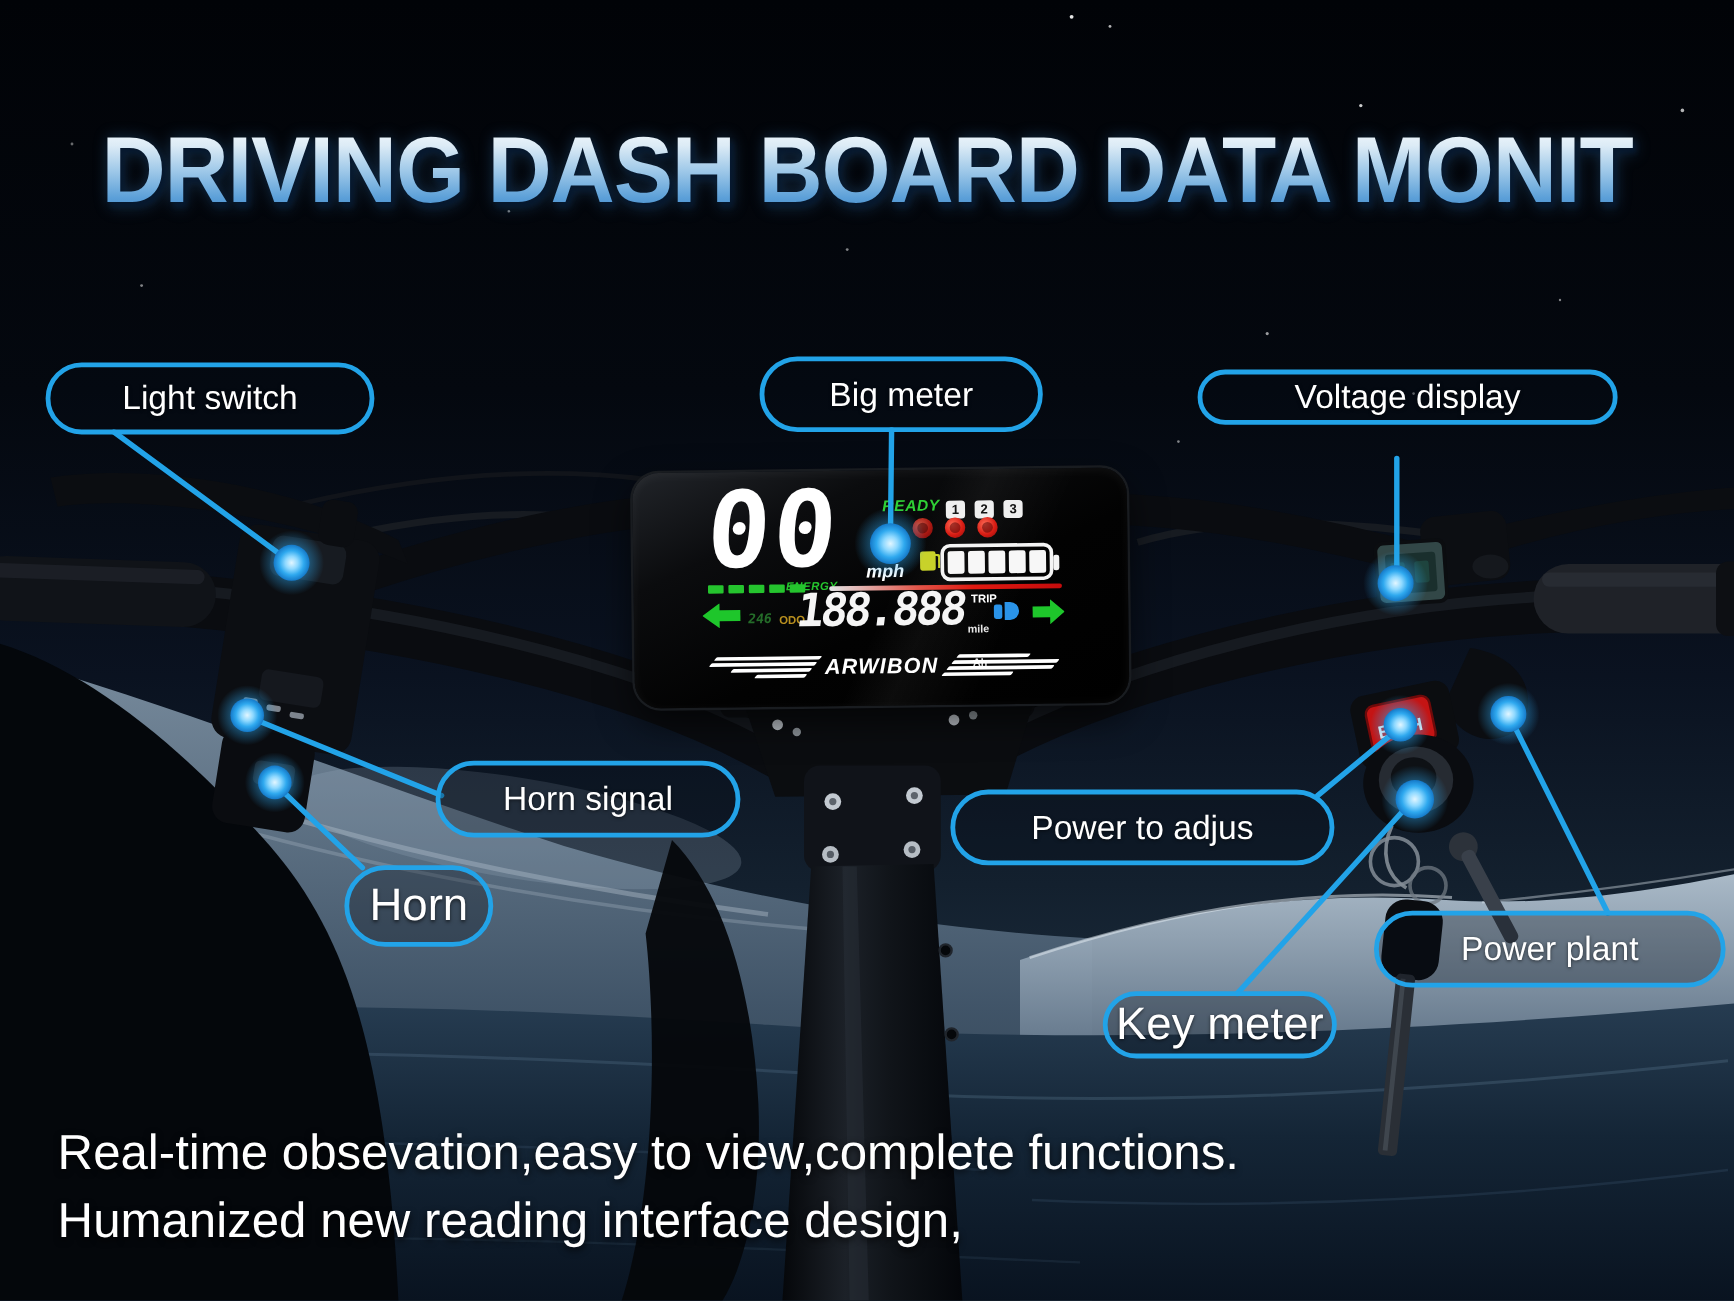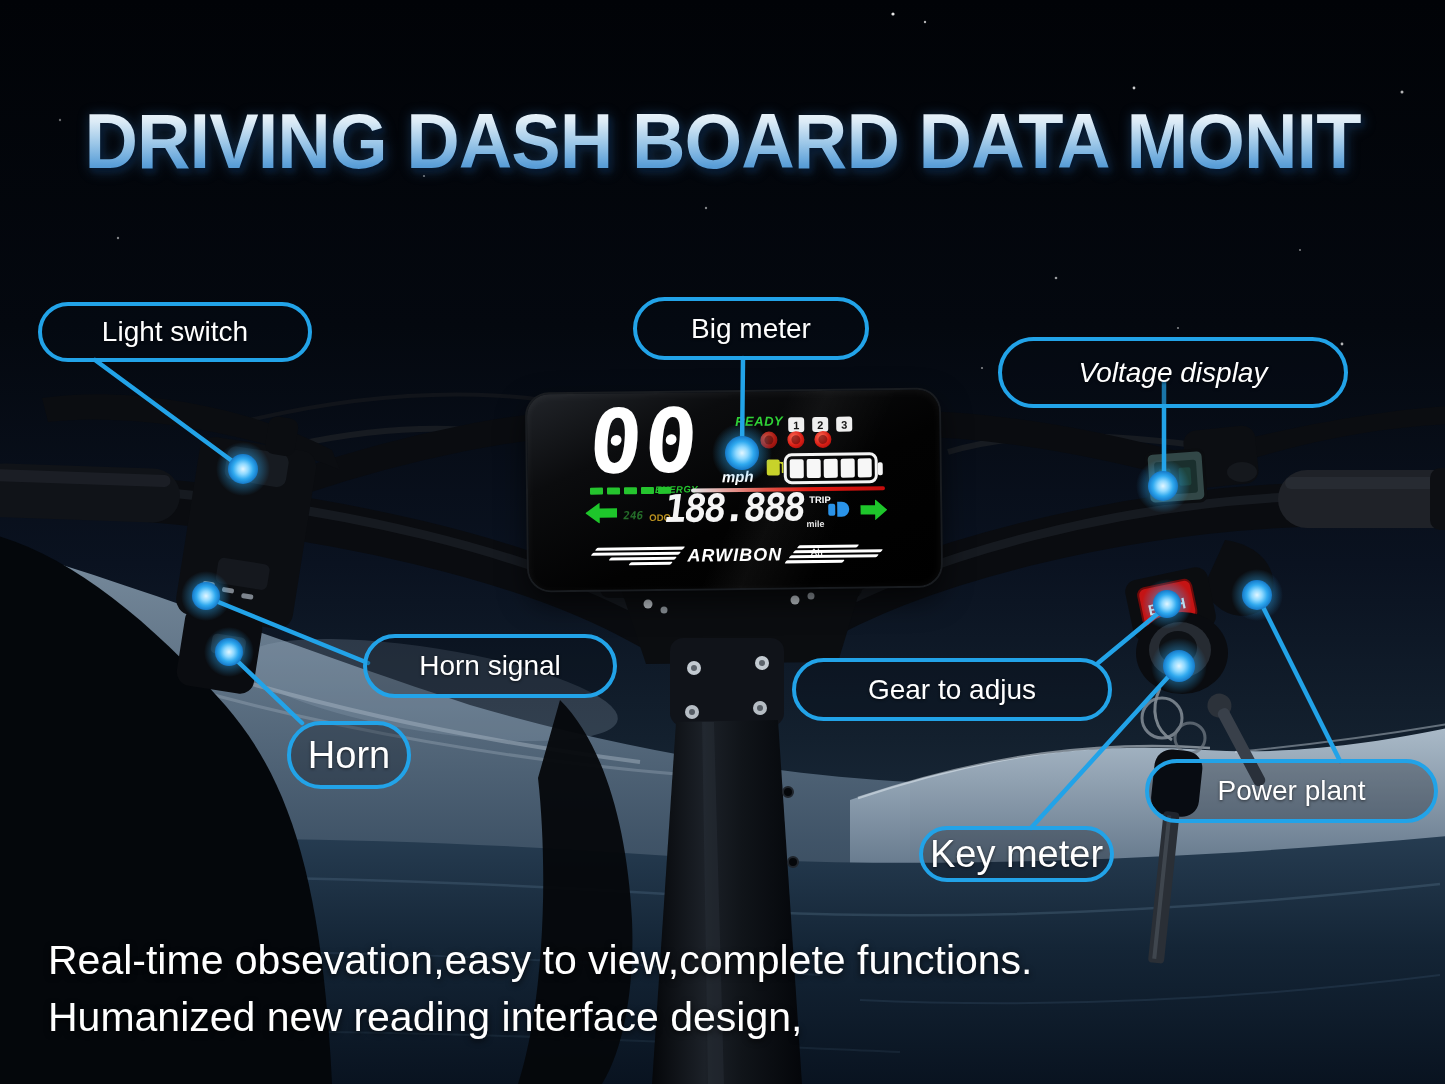--- a/index.html
+++ b/index.html
@@ -366,24 +366,24 @@
         <circle cx="1167" cy="604" r="14" fill="url(#dotCore)"></circle>
       <circle cx="1179" cy="666" r="28" fill="url(#dotGlow)"></circle>
         <circle cx="1179" cy="666" r="16" fill="url(#dotCore)"></circle>
       <circle cx="1257" cy="595" r="26" fill="url(#dotGlow)"></circle>
         <circle cx="1257" cy="595" r="15" fill="url(#dotCore)"></circle>
     </g>
   </svg>
 
   <div class="pill" style="left:38px;top:302px;width:274px;height:60px;">Light switch</div>
   <div class="pill" style="left:633px;top:297px;width:236px;height:63px;">Big meter</div>
-  <div class="pill" style="left:998px;top:337px;width:350px;height:71px;font-style:italic;">Voltage display</div>
+  <div class="pill" style="left:998px;top:308px;width:350px;height:46px;">Voltage display</div>
   <div class="pill" style="left:363px;top:634px;width:254px;height:64px;">Horn signal</div>
   <div class="pill small" style="left:287px;top:721px;width:124px;height:68px;">Horn</div>
-  <div class="pill" style="left:792px;top:658px;width:320px;height:63px;">Gear to adjus</div>
+  <div class="pill" style="left:792px;top:658px;width:320px;height:63px;">Power to adjus</div>
   <div class="pill small" style="left:919px;top:826px;width:195px;height:56px;">Key meter</div>
   <div class="pill" style="left:1145px;top:759px;width:293px;height:64px;">Power plant</div>
 
   <div id="title">DRIVING DASH BOARD DATA MONIT</div>
   <div id="footer">
     <div>Real-time obsevation,easy to view,complete functions.</div>
     <div>Humanized new reading interface design,</div>
   </div>
 
 </div>

